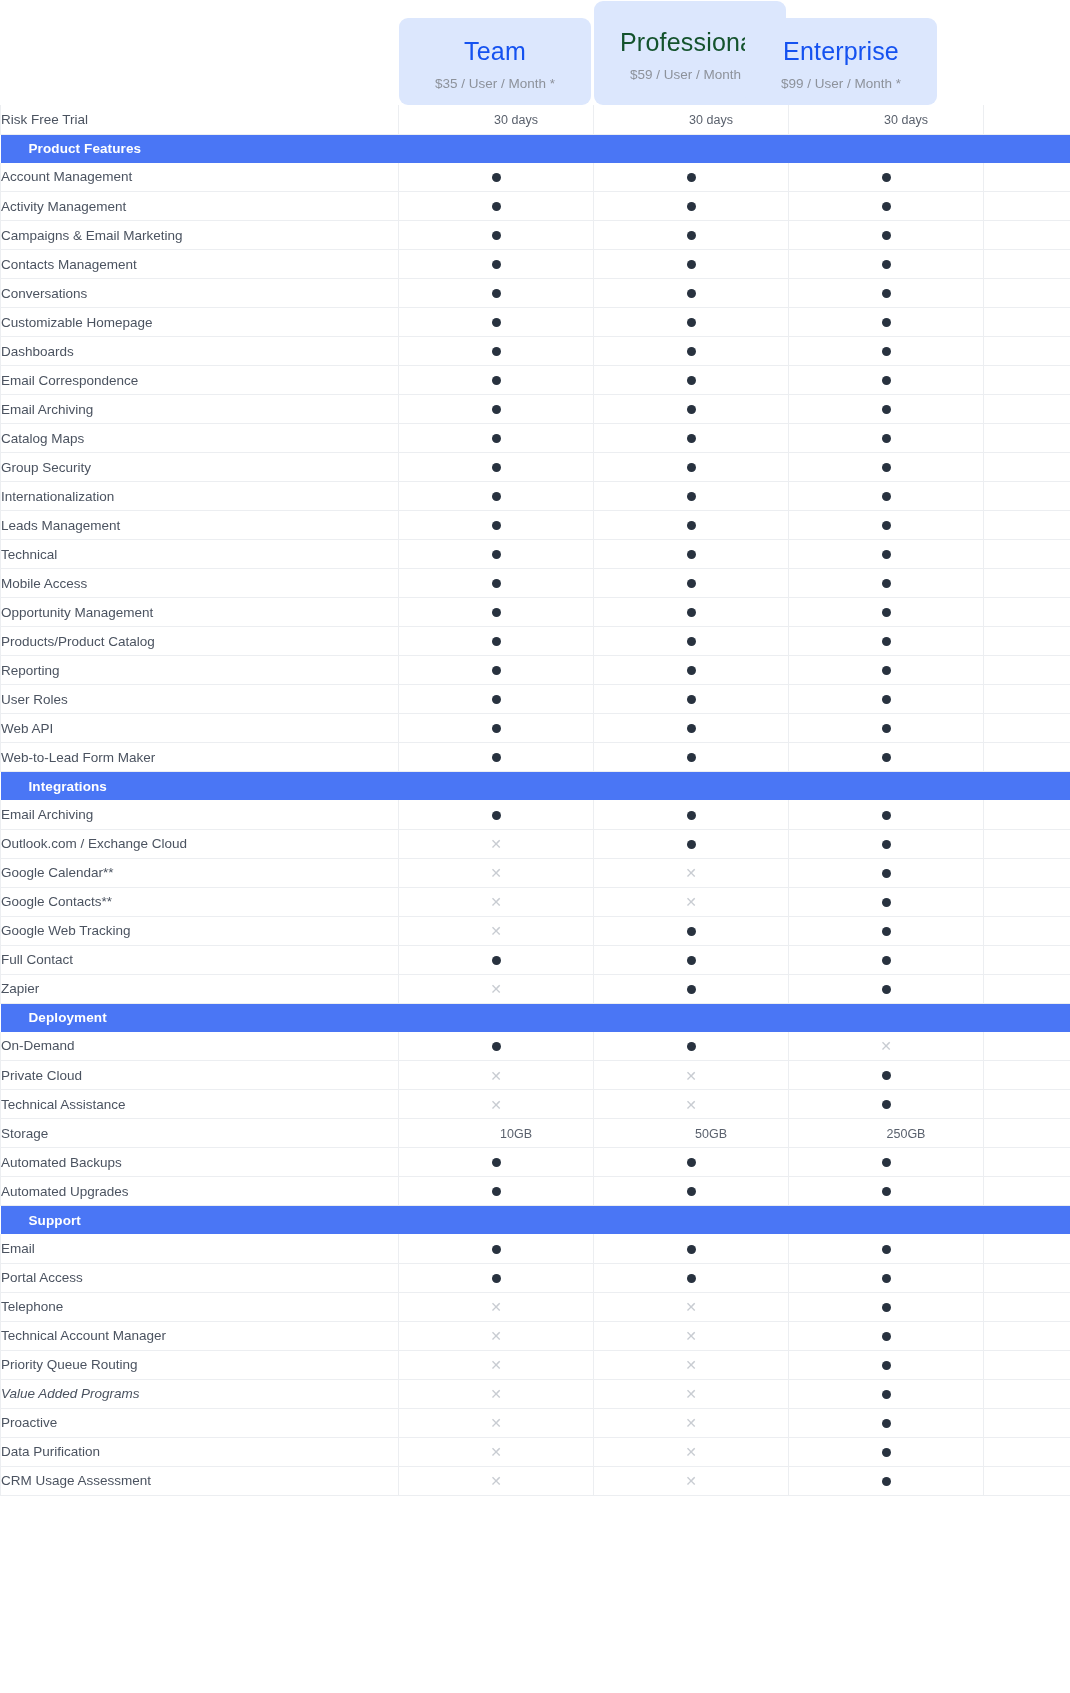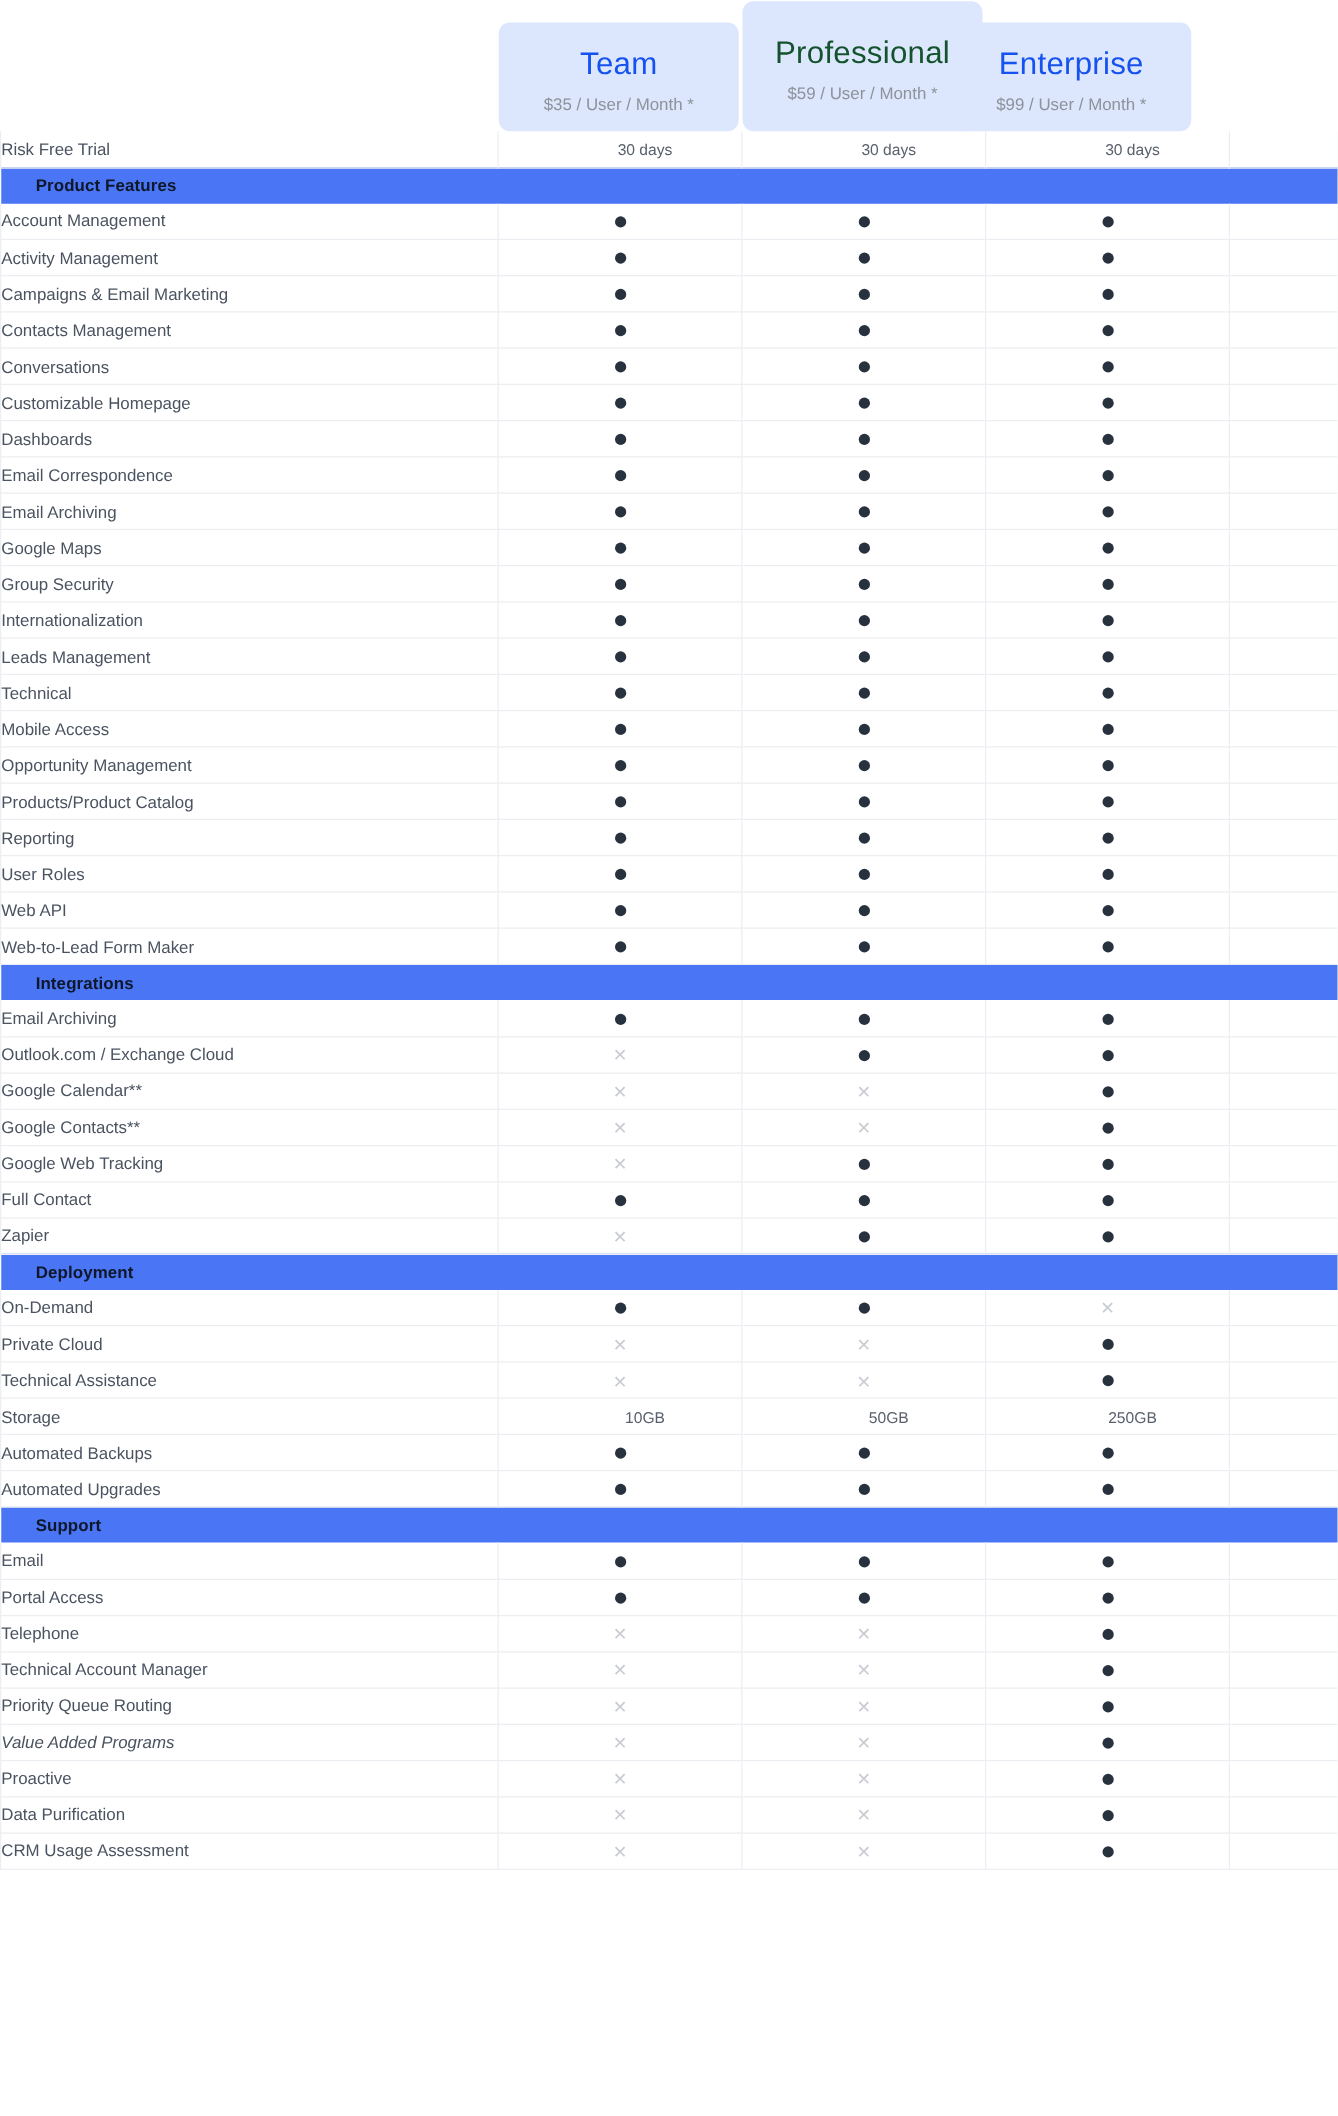--- a/index.html
+++ b/index.html
@@ -22,21 +22,21 @@
   .plan-card{
     position:absolute;
     background:#dce7fd;
     border-radius:9px;
     box-sizing:border-box;
     text-align:center;
     padding-top:18px;
   }
   .plan-card.team{ left:399px; top:18px; width:192px; height:87px; }
   .plan-card.pro { left:594px; top:1px;  width:192px; height:104px; padding-top:26px; }
-  .plan-card.ent { left:761px; top:18px; width:192px; height:87px; }
+  .plan-card.ent { left:745px; top:18px; width:192px; height:87px; }
 
   .plan-name{
     font-size:25px;
     line-height:30px;
     color:#1552f0;
     font-weight:400;
     letter-spacing:.2px;
   }
   .plan-card.pro .plan-name{
     color:#14532d;
@@ -112,21 +112,21 @@
     display:inline-block;
     color:#5a616d;
     font-size:12.5px;
     vertical-align:middle;
     margin-left:40px;
   }
 
   
   tr.sect > td{
     background:#4a76f5;
-    color:#0f172a;
+    color:#ffffff;
     font-size:13.5px;
     font-weight:700;
     height:28px;
     padding:0 0 0 28px;
     border:0;
     letter-spacing:.1px;
   }
 </style>
 </head>
 <body>
@@ -224,21 +224,21 @@
           <td class="tail"></td>
         </tr>
         <tr class="frow">
           <td class="label">Email Archiving</td>
           <td class="cell"><span class="dot"></span></td>
           <td class="cell"><span class="dot"></span></td>
           <td class="cell"><span class="dot"></span></td>
           <td class="tail"></td>
         </tr>
         <tr class="frow">
-          <td class="label">Google Maps</td>
+          <td class="label">Catalog Maps</td>
           <td class="cell"><span class="dot"></span></td>
           <td class="cell"><span class="dot"></span></td>
           <td class="cell"><span class="dot"></span></td>
           <td class="tail"></td>
         </tr>
         <tr class="frow">
           <td class="label">Group Security</td>
           <td class="cell"><span class="dot"></span></td>
           <td class="cell"><span class="dot"></span></td>
           <td class="cell"><span class="dot"></span></td>

